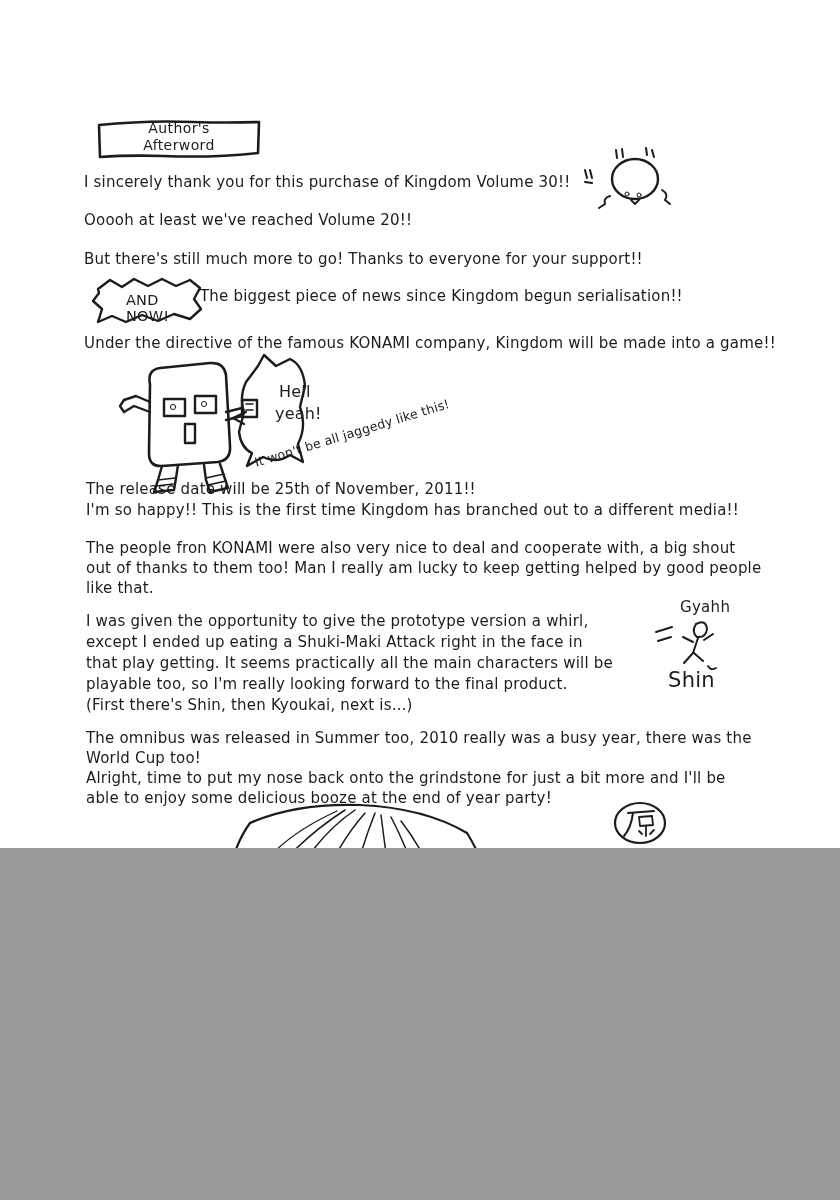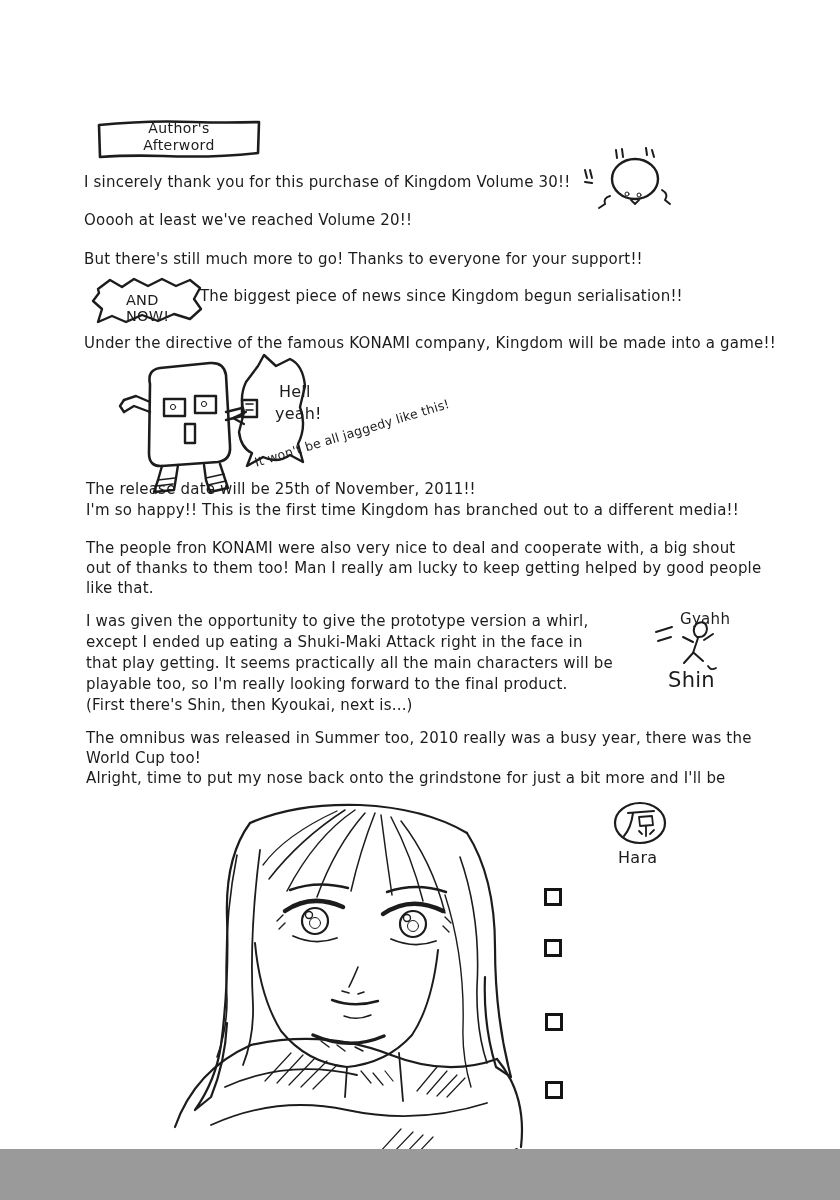--- a/index.html
+++ b/index.html
@@ -1,17 +1,17 @@
 <!DOCTYPE html>
 <html><head>
 <meta charset="utf-8">
 <style>
   html,body { margin:0; padding:0; background:#9a9a9a; }
   .page {
-    position:relative; width:840px; height:1149px; margin:0 auto;
+    position:relative; width:840px; height:848px; margin:0 auto;
     background:#ffffff; overflow:hidden;
     font-family:"DejaVu Sans", sans-serif; color:#1c1c1c;
   }
   .ln { position:absolute; font-size:15px; letter-spacing:0.2px; white-space:pre; line-height:18px; }
   .doodle { position:absolute; }
   .doodle svg { display:block; }
   .bubble-text { position:absolute; font-size:15px; letter-spacing:0.2px;margin-left:25px; }
   .cb { position:absolute; width:12px; height:12px; border:3px solid #141414; background:#fff; }
   .hdr-text { position:absolute; width:100%; text-align:center; font-size:14px; letter-spacing:0.4px; }
   .small-label { position:absolute; font-size:15px; letter-spacing:0.3px; }
@@ -59,20 +59,21 @@
   <div class="ln" style="left:86px; top:559px;">out of thanks to them too! Man I really am lucky to keep getting helped by good people</div>
   <div class="ln" style="left:86px; top:579px;">like that.</div>
   <div class="ln" style="left:86px; top:612px;">I was given the opportunity to give the prototype version a whirl,</div>
   <div class="ln" style="left:86px; top:633px;">except I ended up eating a Shuki-Maki Attack right in the face in</div>
   <div class="ln" style="left:86px; top:654px;">that play getting. It seems practically all the main characters will be</div>
   <div class="ln" style="left:86px; top:675px;">playable too, so I'm really looking forward to the final product.</div>
   <div class="ln" style="left:86px; top:696px;">(First there's Shin, then Kyoukai, next is...)</div>
   <div class="ln" style="left:86px; top:729px;">The omnibus was released in Summer too, 2010 really was a busy year, there was the</div>
   <div class="ln" style="left:86px; top:749px;">World Cup too!</div>
   <div class="ln" style="left:86px; top:769px;">Alright, time to put my nose back onto the grindstone for just a bit more and I'll be</div>
+  <div class="ln" style="left:86px; top:789px;">able to enjoy some delicious booze at the end of year party!</div>
 
   <div class="doodle" style="left:88px; top:274px; width:118px; height:58px;">
     <svg width="118" height="58" viewBox="0 0 118 58">
       <path d="M10,15 L22,6 L34,13 L46,5 L60,12 L74,5 L88,12 L102,6 L112,14 L106,25 L113,35 L102,45 L86,40 L70,47 L54,41 L38,48 L24,42 L10,48 L14,35 L5,27 L11,19 Z" stroke-width="2.4"></path>
     </svg>
     <div class="bubble-text" style="left:13px; top:18px; font-size:14.5px;">AND NOW!</div>
   </div>
 
   <div class="doodle" style="left:112px; top:352px; width:380px; height:150px;">
     <svg width="380" height="150" viewBox="0 0 380 150">
@@ -107,21 +108,21 @@
   </div>
 
   <div class="doodle" style="left:648px; top:596px; width:125px; height:100px;">
     <svg width="125" height="100" viewBox="0 0 125 100" style="position:absolute; top:0; left:0;">
       <path d="M8,36 L24,31 M10,45 L23,41" stroke-width="2"></path>
       <path d="M48,28 Q58,23 59,33 Q58,42 49,41 Q43,36 48,28" stroke-width="2"></path>
       <path d="M50,42 L45,57 M45,46 L35,41 M56,44 L65,38" stroke-width="2"></path>
       <path d="M45,57 L36,67 M46,57 L55,65" stroke-width="2"></path>
       <path d="M60,70 Q63,75 68,72" stroke-width="1.8"></path>
     </svg>
-    <div class="small-label" style="left:32px; top:14px;">Gyahh</div>
+    <div class="small-label" style="left:32px; top:2px;">Gyahh</div>
     <div class="small-label" style="left:20px; top:72px; font-size:21px;">Shin</div>
   </div>
 
   <div class="doodle" style="left:598px; top:800px; width:95px; height:72px;">
     <svg width="95" height="46" viewBox="0 0 95 46" style="position:absolute; top:0; left:0;">
       <ellipse cx="42" cy="23" rx="25" ry="20" stroke-width="2.2"></ellipse>
       <path d="M30,13 L56,11" stroke-width="2"></path>
       <path d="M35,13 Q33,28 26,36" stroke-width="2"></path>
       <path d="M41,17 L54,16 L55,25 L42,26 Z" stroke-width="1.8"></path>
       <path d="M48,26 L48,36 M41,31 L44,34 M56,30 L52,34" stroke-width="1.8"></path>

